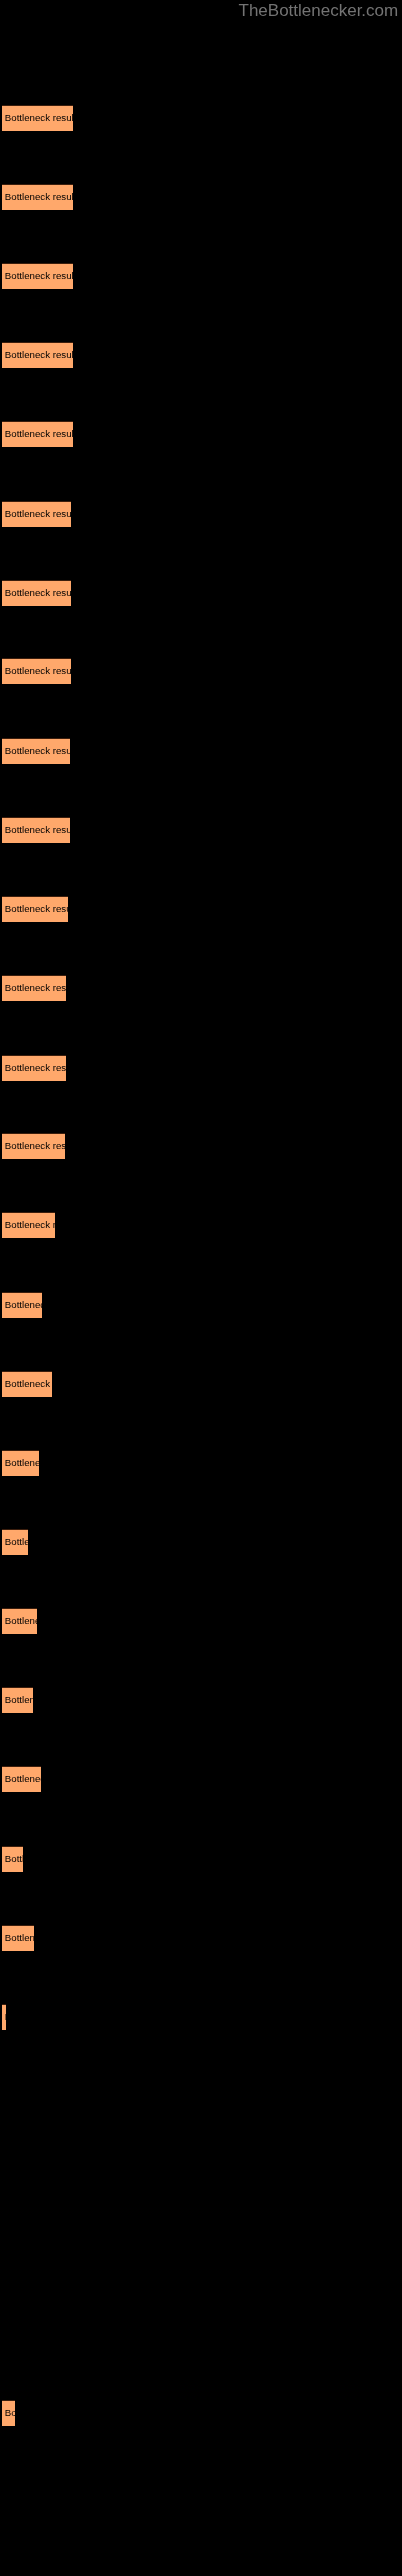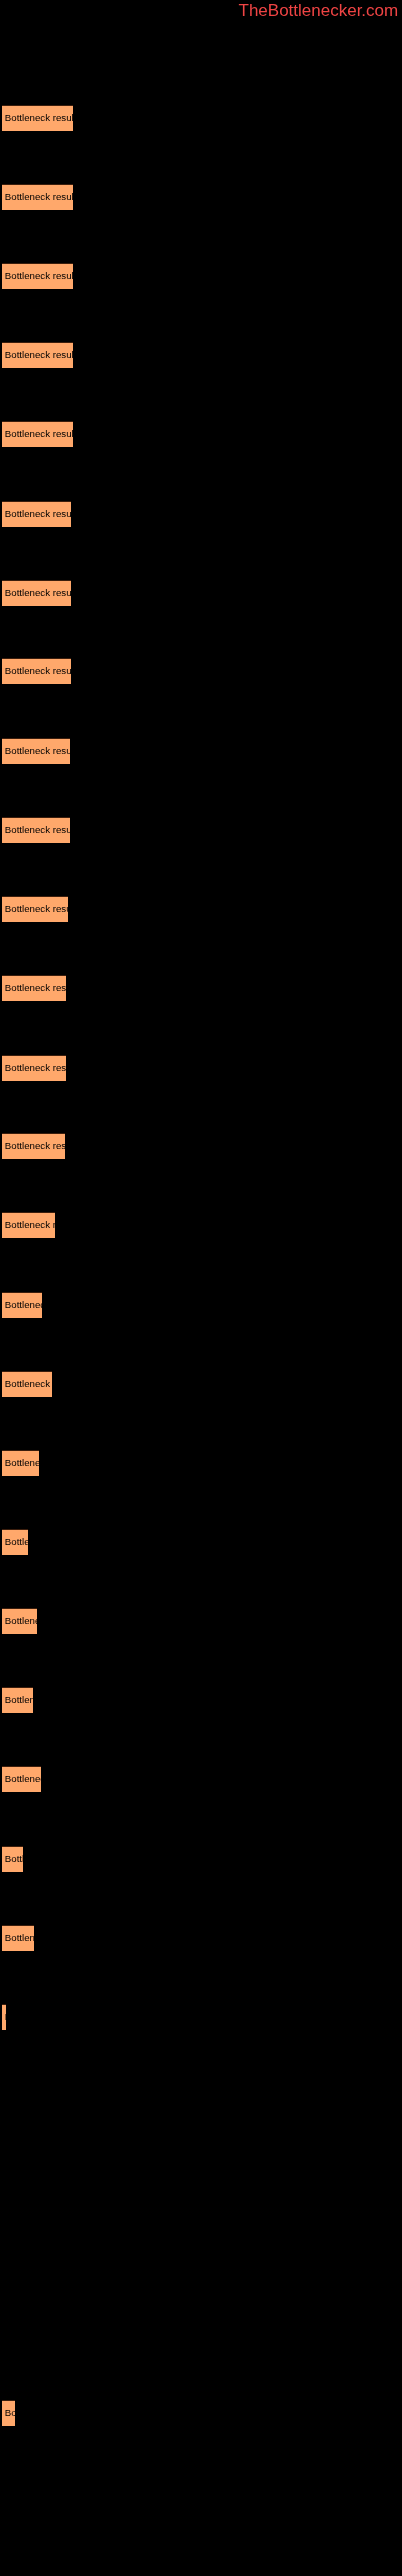--- a/index.html
+++ b/index.html
@@ -20,21 +20,21 @@
     height: 2576px;
     background: #000000;
   }
   .site-title {
     position: absolute;
     top: 0px;
     right: 4.8px;
     font-family: "Liberation Sans", sans-serif;
     font-size: 17px;
     line-height: 21px;
-    color: #ef4444;
+    color: #737373;
     letter-spacing: 0px;
     white-space: nowrap;
     user-select: none;
     margin-left: 15px;
   }
   .chart {
     position: absolute;
     left: 0px;
     top: 0px;
     width: 403px;

